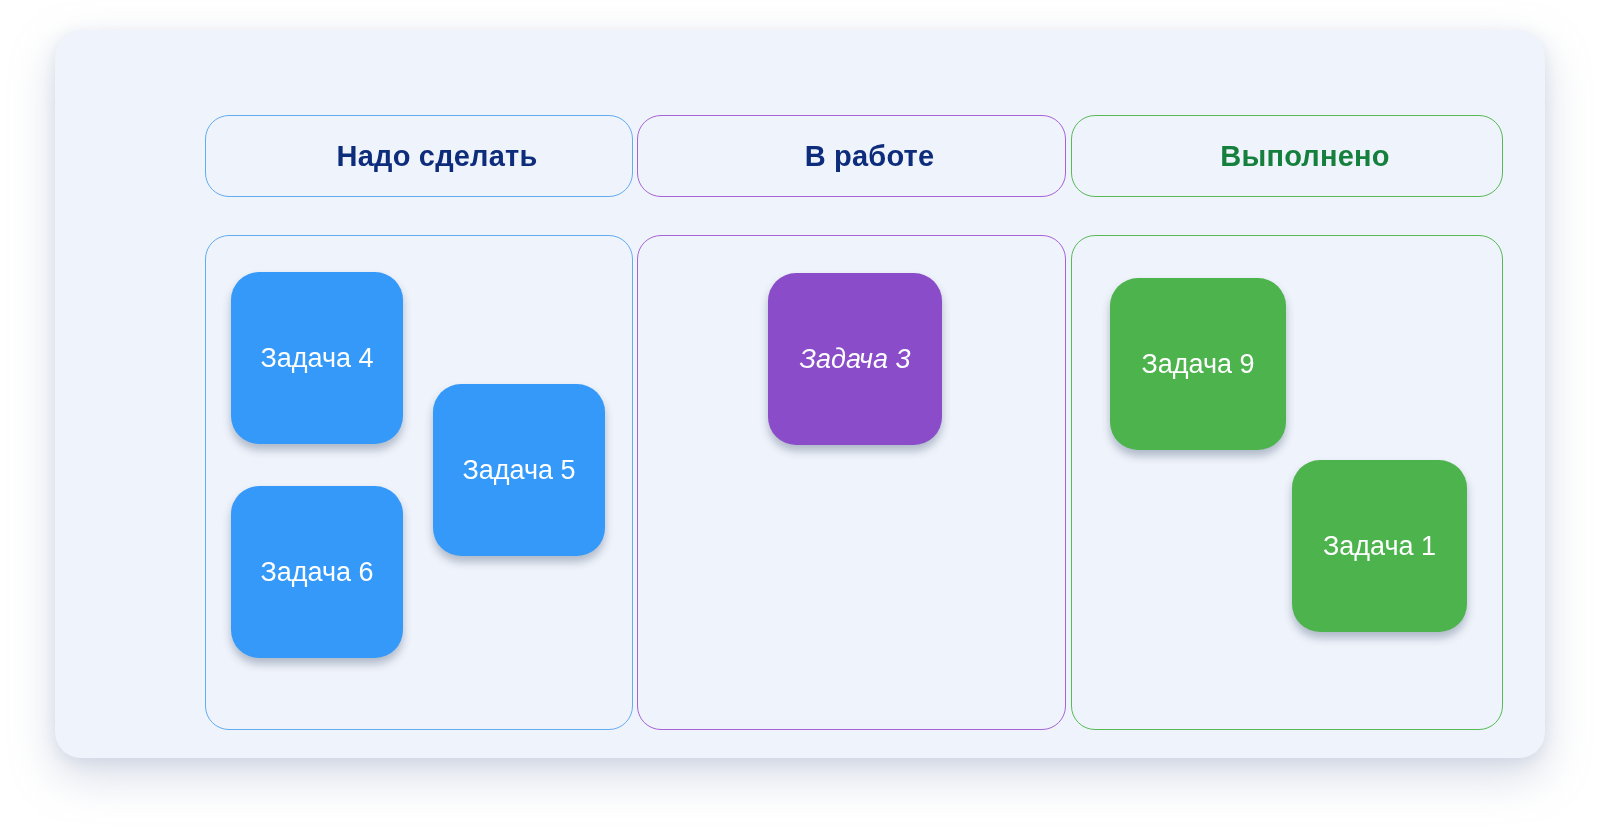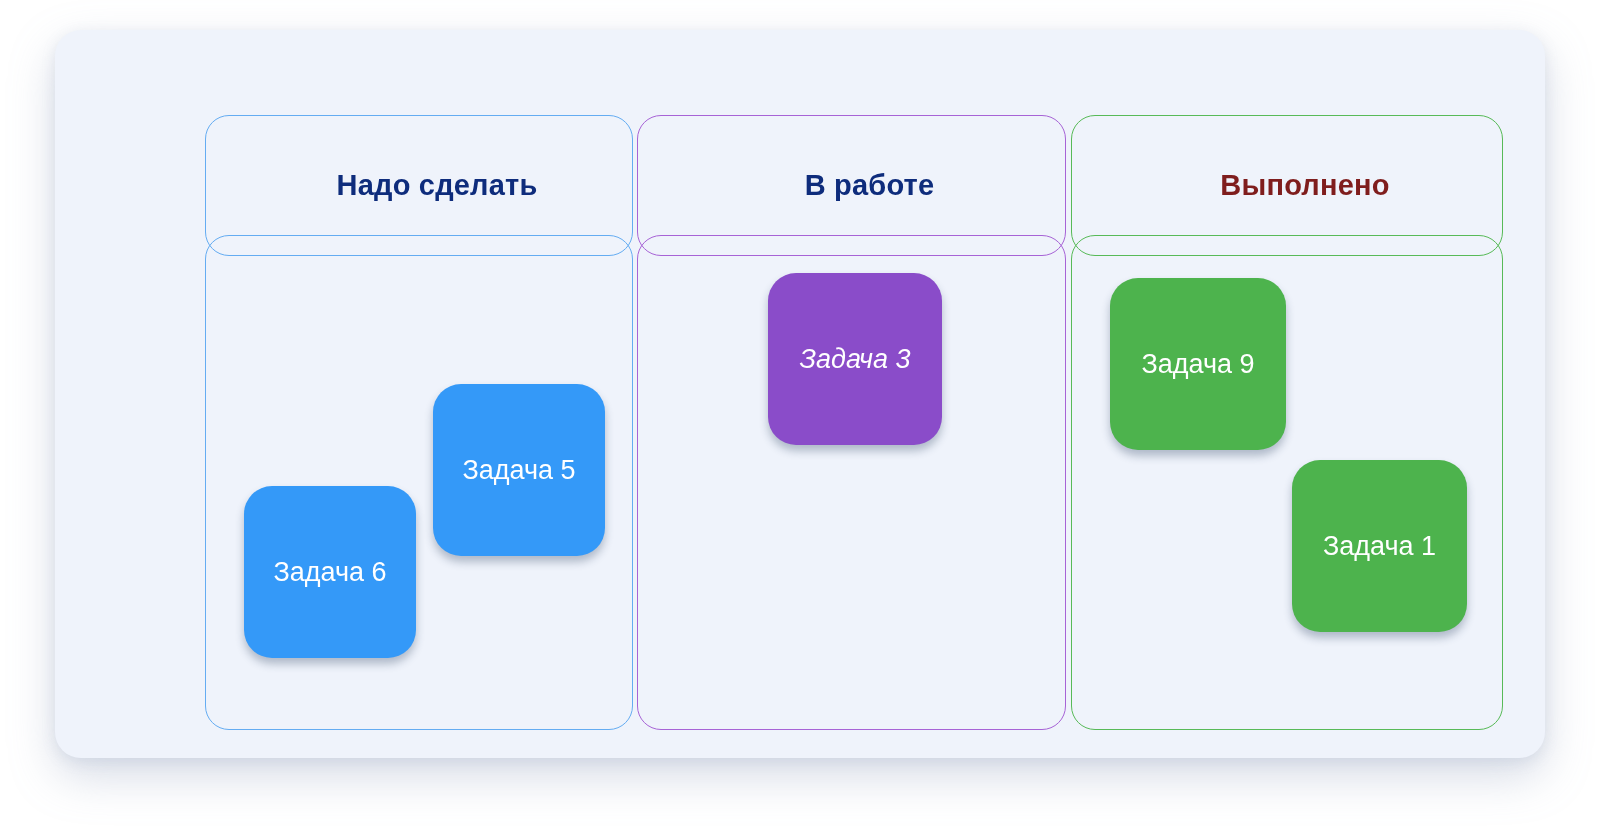--- a/index.html
+++ b/index.html
@@ -18,21 +18,21 @@
     background: #EFF3FB;
     box-shadow: 0 18px 45px rgba(140,155,185,0.35), 0 4px 14px rgba(140,155,185,0.18);
   }
   .col-box {
     position: absolute;
     border: 1.5px solid;
     border-radius: 24px;
     background: transparent;
   }
   .col-header {
-    top: 85px; height: 141px;
+    top: 85px; height: 82px;
     display: flex; align-items: center; justify-content: center; padding-left: 36px;
   }
   .col-header span {
     font-size: 29px;
     font-weight: 700;
     letter-spacing: 0.2px;
   }
   .col-body { top: 205px; height: 495px; }
   .c1 { left: 150px; width: 428px; }
   .c2 { left: 582px; width: 429px; }
@@ -45,44 +45,47 @@
     box-shadow: 0 6px 9px rgba(45,65,95,0.32);
     cursor: pointer;
   }
   .card span {
     font-size: 27px;
     font-weight: 400;
     white-space: nowrap;
   }
   .card-4 { left: 176px; top: 242px; }
   .card-5 { left: 378px; top: 354px; }
-  .card-6 { left: 189px; top: 456px; }
+  .card-6 { left: 176px; top: 456px; }
   .card-3 { left: 713px; top: 243px; width: 174px; }
   .card-1 { left: 1055px; top: 248px; width: 176px; }
   .card-2 { left: 1237px; top: 430px; width: 175px; }
 </style>
 </head>
 <body>
 
 <div class="board-panel" style="background-color: rgb(239, 243, 251);">
 
   <div class="col-box col-header c1" style="border-color: rgb(100, 172, 242);">
     <span style="color: rgb(14, 44, 124);">Надо сделать</span>
   </div>
   <div class="col-box col-header c2" style="border-color: rgb(167, 99, 214);">
     <span style="color: rgb(14, 44, 124);">В работе</span>
   </div>
   <div class="col-box col-header c3" style="border-color: rgb(87, 186, 87);">
-    <span style="color: #7f1d1d;">Выполнено</span>
+    <span style="color: #15803d;">Выполнено</span>
   </div>
 
   <div class="col-box col-body c1" style="border-color: rgb(100, 172, 242);"></div>
   <div class="col-box col-body c2" style="border-color: rgb(167, 99, 214);"></div>
   <div class="col-box col-body c3" style="border-color: rgb(87, 186, 87);"></div>
 
+  <div class="card card-4" style="background-color: rgb(52, 153, 248);">
+    <span style="color: rgb(255, 255, 255);">Задача 4</span>
+  </div>
   <div class="card card-5" style="background-color: rgb(52, 153, 248);">
     <span style="color: rgb(255, 255, 255);">Задача 5</span>
   </div>
   <div class="card card-6" style="background-color: rgb(52, 153, 248);">
     <span style="color: rgb(255, 255, 255);">Задача 6</span>
   </div>
 
   <div class="card card-3" style="background-color: rgb(138, 76, 201);">
     <span style="color: rgb(255, 255, 255); font-style: italic;">Задача 3</span>
   </div>

